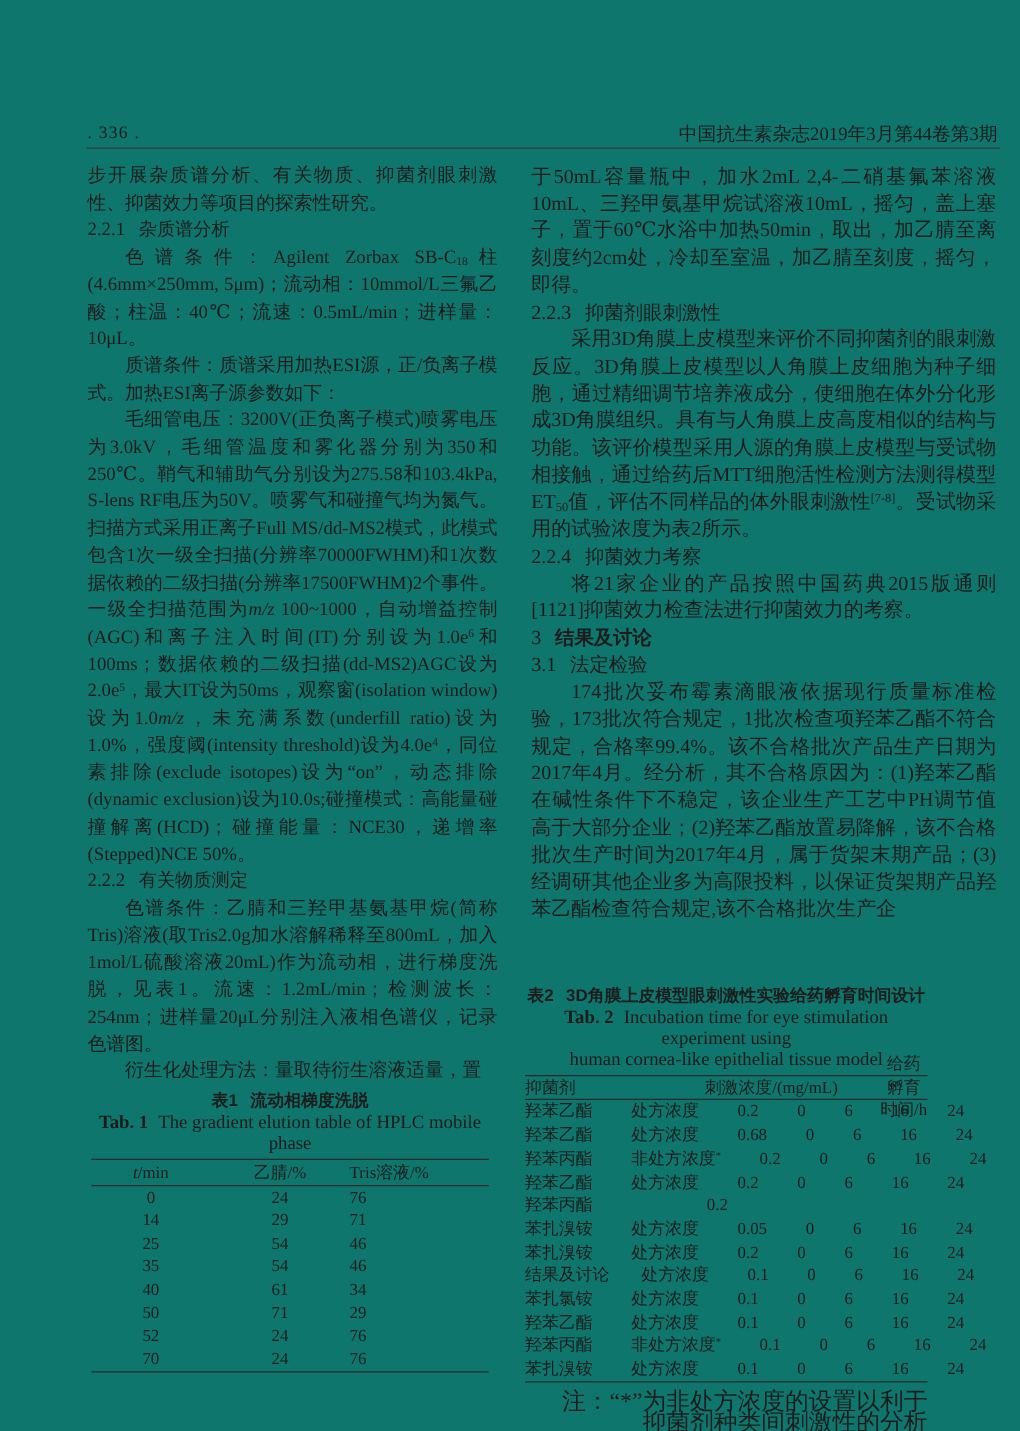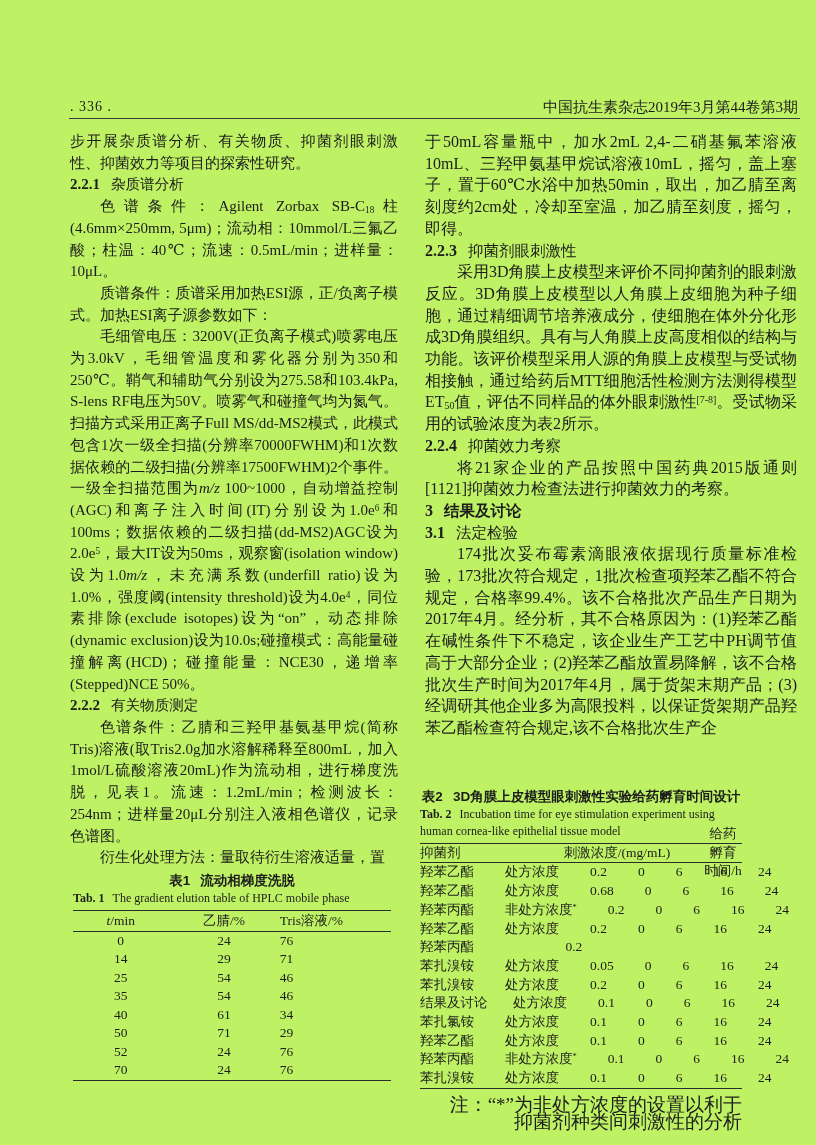--- a/index.html
+++ b/index.html
@@ -1,43 +1,43 @@
 <!DOCTYPE html>
 <html><head>
 <meta charset="utf-8">
 <style>
   html,body{margin:0;padding:0;background:#ffffff;}
   #page{
-    position:relative;width:816px;height:1145px;background:#bef264;overflow:hidden;
+    position:relative;width:816px;height:1145px;background:#0f766e;overflow:hidden;
     font-family:"Liberation Serif","DejaVu Serif",serif;color:#1c1c1c;
   }
   .hdr-left{position:absolute;left:70px;top:99px;font-size:14px;letter-spacing:1px;}
   .hdr-right{position:absolute;right:18px;top:98px;font-size:15px;}
   .hdr-rule{position:absolute;left:69px;top:118px;width:731px;height:1px;background:#3a3a3a;}
 
   .col{position:absolute;top:131px;text-align:justify;text-justify:inter-character;}
   .col-left{left:70px;width:328px;font-size:15px;line-height:21.7px;}
   .col-right{left:425px;width:372px;font-size:16px;line-height:21.7px;}
 
   p.para{margin:0;}
   p.indent{text-indent:2em;}
   .heading{margin:0;}
-  .hnum{font-weight:700;margin-right:11px;}
+  .hnum{font-weight:400;margin-right:11px;}
   .htitle{font-family:"Liberation Sans","DejaVu Sans",sans-serif;font-size:0.97em;}
   .level1 .htitle{font-weight:700;}
   sub{font-size:0.62em;vertical-align:-0.25em;line-height:0;}
   sup{font-size:0.62em;vertical-align:0.45em;line-height:0;}
   i{font-style:italic;}
 
   
   .tablewrap{margin-top:2px;}
   .cap-zh{font-family:"Liberation Sans","DejaVu Sans",sans-serif;font-weight:700;
           font-size:13.5px;text-align:center;line-height:19px;text-indent:0;}
   .cap-zh b{margin-right:10px;}
-  .cap-en{font-size:12px;line-height:17px;text-indent:0;}
+  .cap-en{font-size:15px;text-align:center;line-height:17px;text-indent:0;}
   .cap-en b{margin-right:8px;}
   .tgrid{margin-top:3px;border-top:1.5px solid #2b2b2b;border-bottom:1.5px solid #2b2b2b;}
   .trow{display:flex;align-items:center;height:18.5px;font-size:13.5px;line-height:18.5px;}
   .trow.thead{border-bottom:1px solid #2b2b2b;height:20px;}
 
   .t1{width:318px;margin-left:3px;}
   .t1 .c1{width:30%;text-align:center;}
   .t1 .c2{width:35%;text-align:center;}
   .t1 .c3{width:35%;text-align:left;}
 

